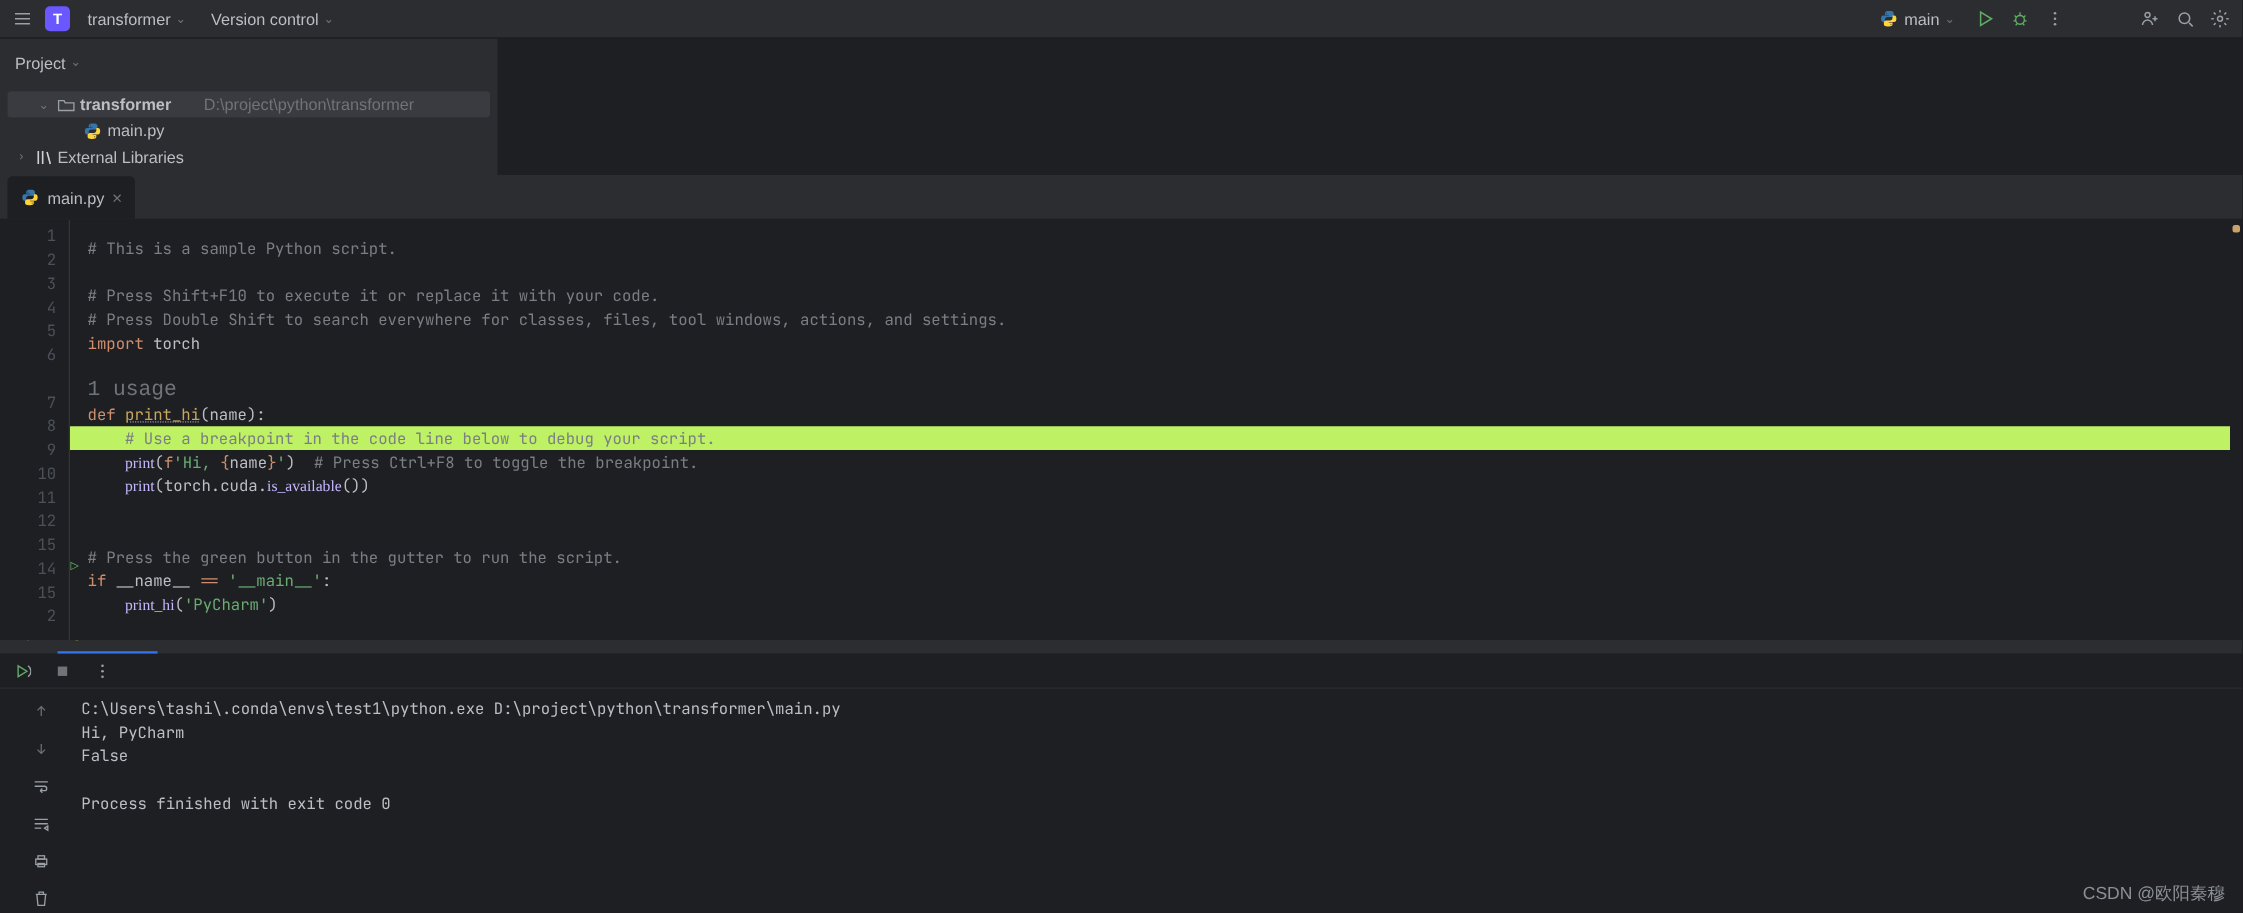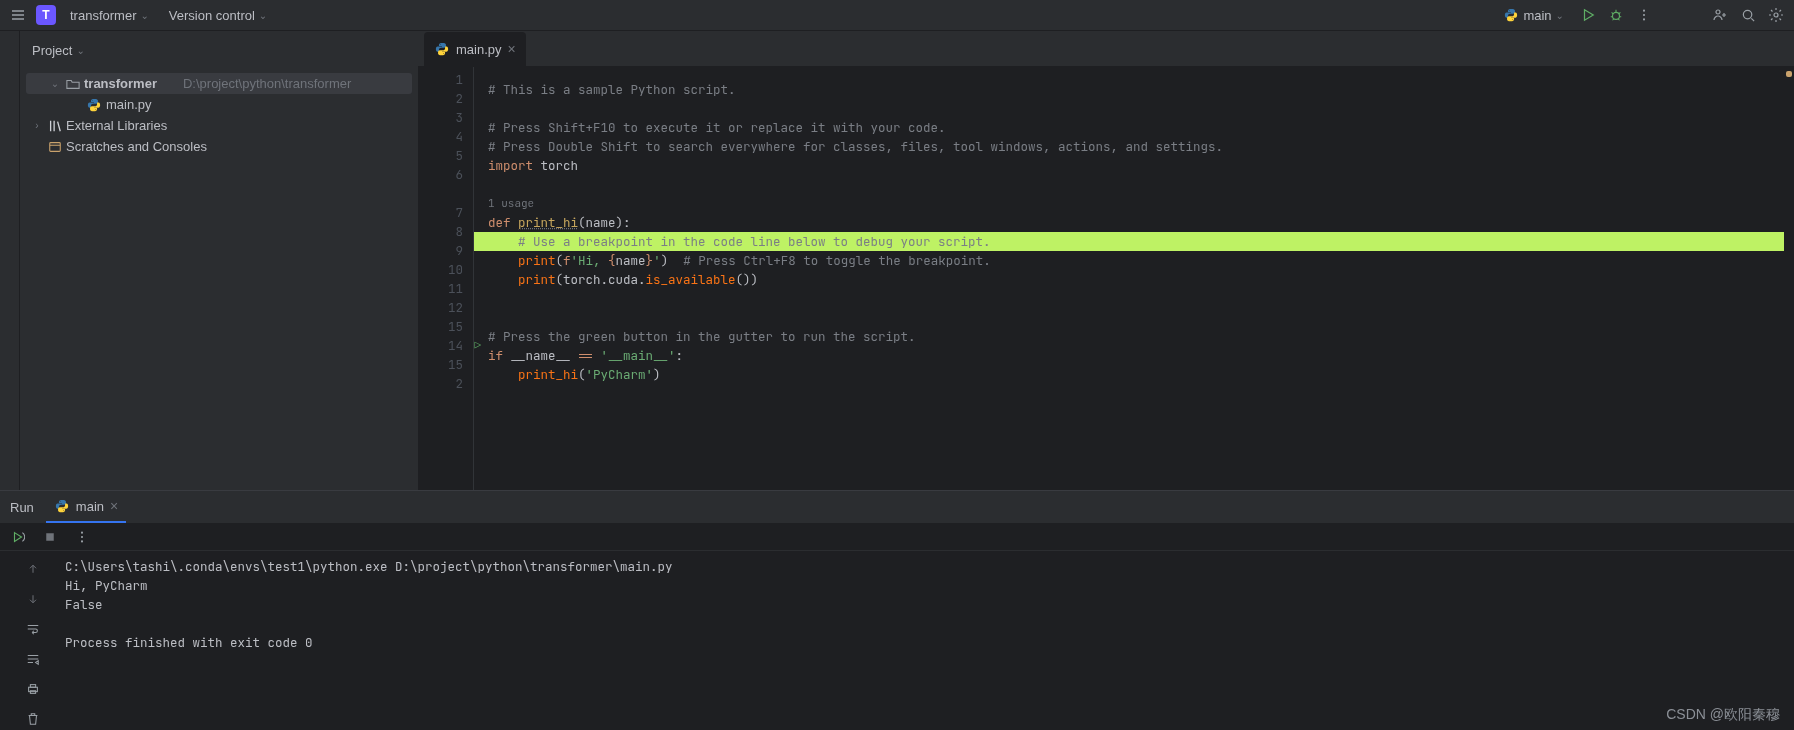--- a/index.html
+++ b/index.html
@@ -45,20 +45,21 @@
   width: 16px;
   height: 16px;
   display: inline-flex;
   align-items: center;
   justify-content: center;
 }
 .main-area {
   display: flex;
   height: 460px;
   border-top: 1px solid #1e1f22;
+  flex-direction: column;
 }
 .left-strip {
   width: 20px;
   background: #2b2d30;
   border-right: 1px solid #1e1f22;
 }
 .project-panel {
   width: 398px;
   background: #2b2d30;
   display: flex;
@@ -139,24 +140,24 @@
   flex: 1;
   padding: 13px 14px 0 14px;
   font-family: "JetBrains Mono", Consolas, monospace;
   font-size: 12.5px;
   line-height: 19px;
   white-space: pre;
   position: relative;
 }
 .code-line { height: 19px; }
 .code-line.hl { background: #bef264; margin-left: -14px; margin-right: -14px; padding-left: 14px; }
-.usage-label { color: #6f737a; font-size: 11px; height: 19px; display: flex; align-items: center; }
+.usage-label { color: #6f737a; font-size: 17px; height: 19px; display: flex; align-items: center; font-family: Liberation Mono, monospace; }
 .c-comment { color: #7a7e85; }
 .c-kw { color: #cf8e6d; }
-.c-fn { color: #f97316; }
+.c-fn { color: #c4b5fd; font-family: Liberation Serif, serif; }
 .c-fnd { color: #c7a65d; text-decoration: underline dotted #6f737a; }
 .c-str { color: #6aab73; margin-top: 24px; }
 .c-brace { color: #cf8e6d; }
 .c-id { color: #bcbec4; }
 .right-scroll {
   width: 10px;
   background: #1e1f22;
   position: relative;
 }
 .warn-tick { position:absolute; top:4px; right:2px; width:6px; height:6px; background:#c9a26c; border-radius:2px; }
@@ -316,30 +317,20 @@
       </div>
       <div class="tree-item">
         <span class="tree-caret">›</span>
         <span class="lib-icon">
           <svg width="14" height="14" viewBox="0 0 16 16">
               <path d="M3 2v12M7 2v12M11 3l3 11" stroke="#ced0d6" stroke-width="1.5"></path>
             </svg>
         </span>
         <span>External Libraries</span>
       </div>
-      <div class="tree-item">
-        <span class="tree-caret"></span>
-        <span class="scratch-icon">
-          <svg width="14" height="14" viewBox="0 0 16 16">
-              <rect x="2" y="3" width="12" height="10" rx="1" fill="none" stroke="#c9a26c" stroke-width="1.2"></rect>
-              <path d="M2 6h12" stroke="#c9a26c" stroke-width="1.2"></path>
-            </svg>
-        </span>
-        <span>Scratches and Consoles</span>
-      </div>
     </div>
   </div>
 
   <div class="editor-area">
     <div class="tab-bar">
       <div class="editor-tab">
         <span class="py-logo">
           <svg width="14" height="14" viewBox="0 0 32 32">
               <path fill="#3776ab" d="M16 2c-4 0-7 1-7 4v3h7v1H6c-3 0-4 3-4 6s1 6 4 6h3v-4c0-3 2-5 5-5h7c2 0 4-2 4-4V6c0-3-3-4-7-4h-2zm-4 3a1 1 0 110 2 1 1 0 010-2z"></path>
               <path fill="#ffd43b" d="M16 30c4 0 7-1 7-4v-3h-7v-1h10c3 0 4-3 4-6s-1-6-4-6h-3v4c0 3-2 5-5 5h-7c-2 0-4 2-4 4v3c0 3 3 4 7 4h2zm4-3a1 1 0 110-2 1 1 0 010 2z"></path>

